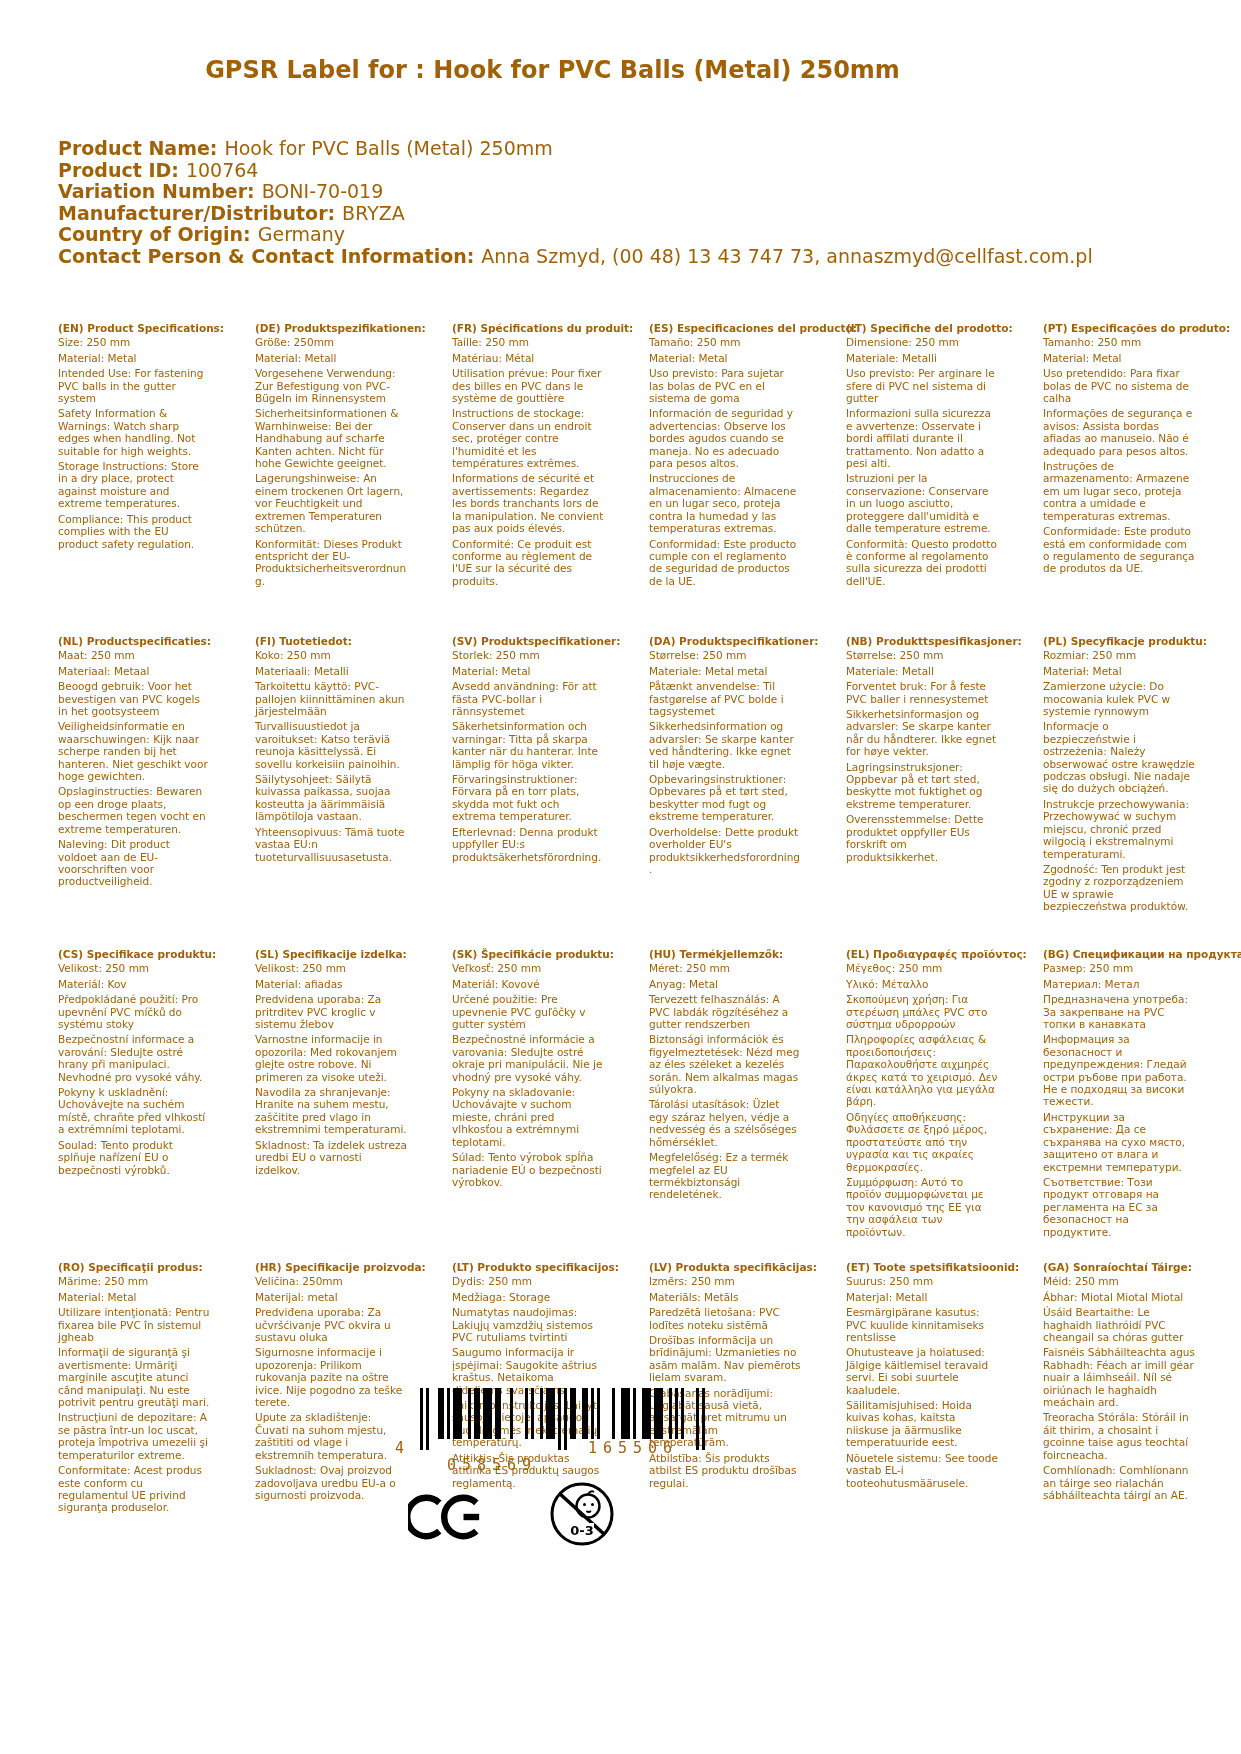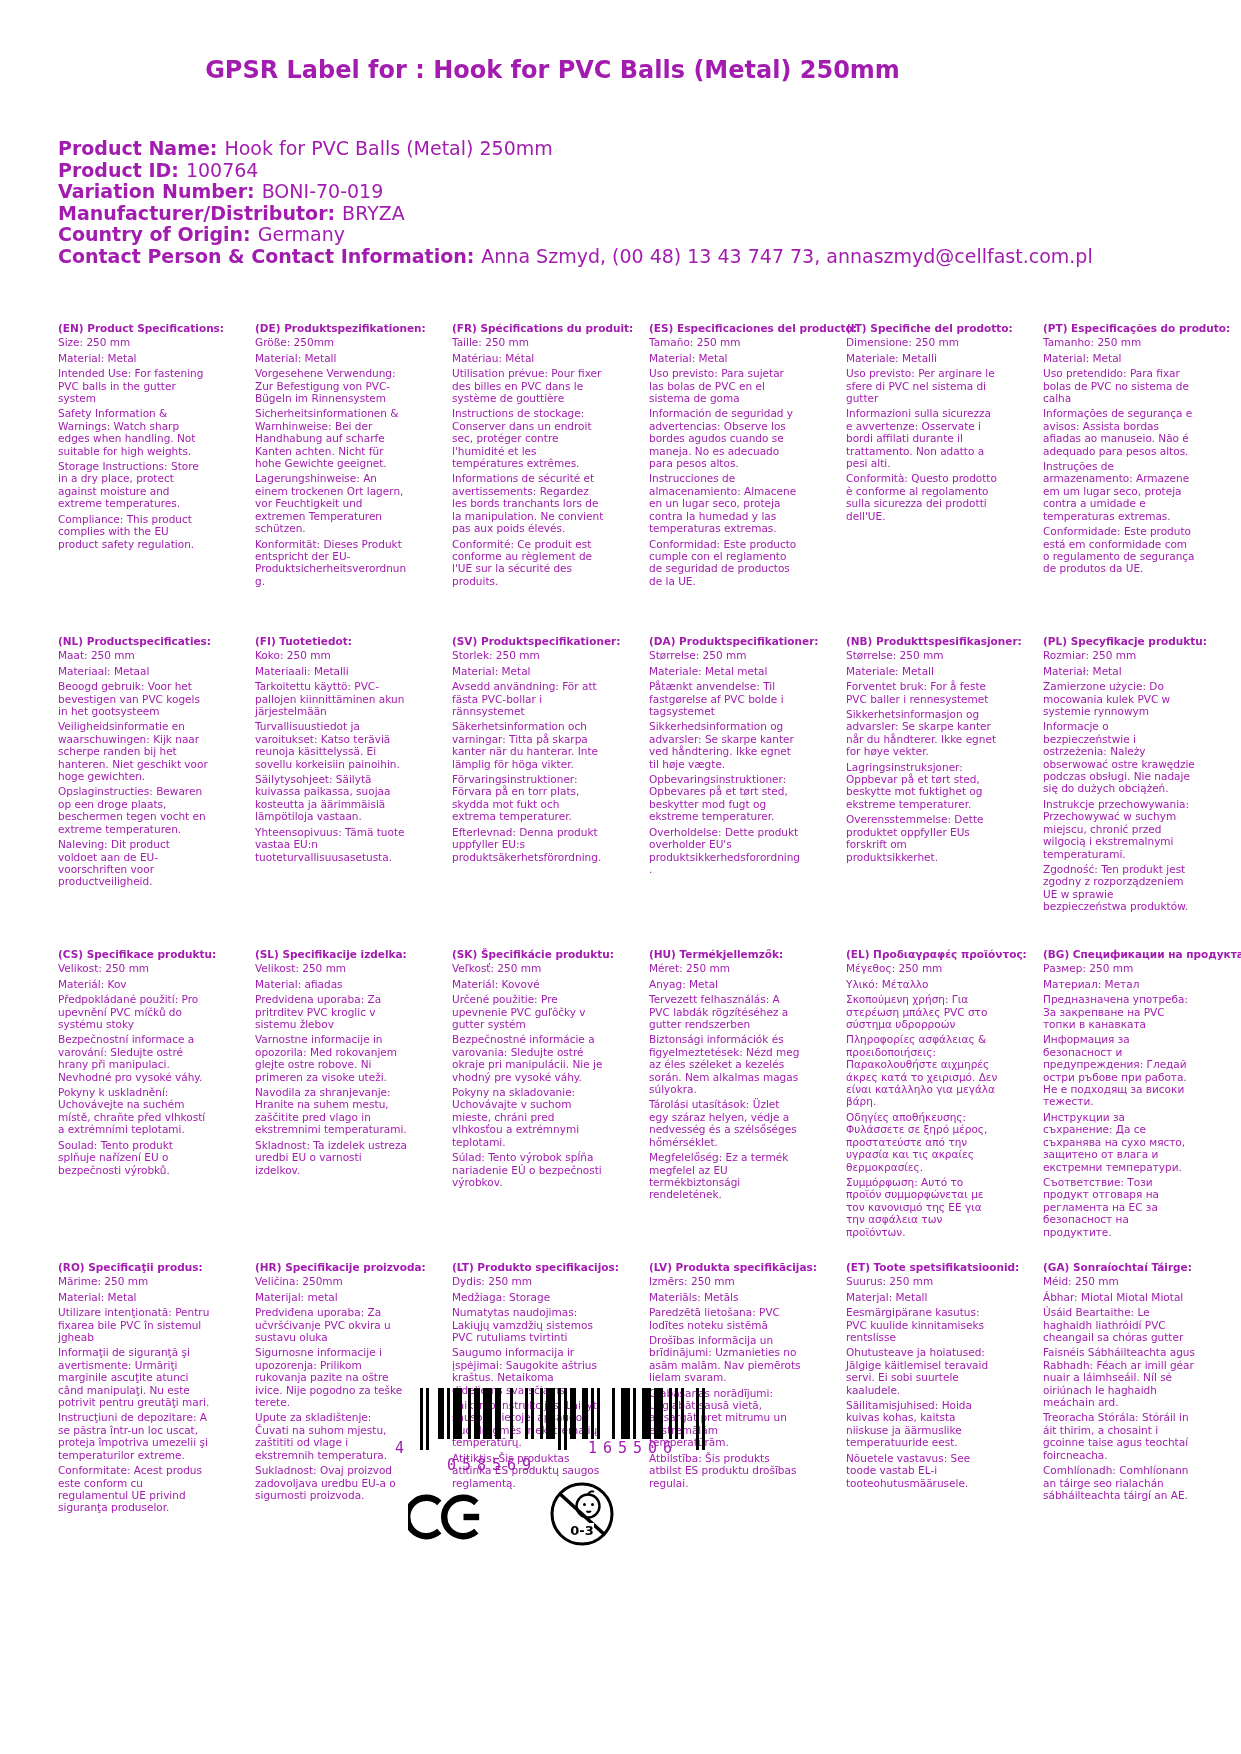--- a/index.html
+++ b/index.html
@@ -1,18 +1,18 @@
 <!DOCTYPE html>
 <html><head>
 <meta charset="utf-8">
 <style>
   html,body { margin:0; padding:0; background:#ffffff; }
   .page {
     position:relative; width:1241px; height:1754px; background:#ffffff;
-    color:#a21caf; font-family:"DejaVu Sans", sans-serif; overflow:hidden;
+    color:#a16207; font-family:"DejaVu Sans", sans-serif; overflow:hidden;
   }
   .title {
     position:absolute; top:56px; left:0; width:1105px; text-align:center;
     font-size:24px; font-weight:bold; letter-spacing:0;
   }
   .info { position:absolute; left:58px; top:138px; font-size:19px; line-height:21.5px; }
   .info-row .lbl { font-weight:bold; }
   .info-row .val { margin-left:7px; }
 
   .lang-grid {
@@ -98,20 +98,21 @@
         <p>Información de seguridad y advertencias: Observe los bordes agudos cuando se maneja. No es adecuado para pesos altos.</p>
         <p>Instrucciones de almacenamiento: Almacene en un lugar seco, proteja contra la humedad y las temperaturas extremas.</p>
         <p>Conformidad: Este producto cumple con el reglamento de seguridad de productos de la UE.</p>
       </div>
       <div class="lang-block">
         <h3>(IT) Specifiche del prodotto:</h3>
         <p>Dimensione: 250 mm</p>
         <p>Materiale: Metalli</p>
         <p>Uso previsto: Per arginare le sfere di PVC nel sistema di gutter</p>
         <p>Informazioni sulla sicurezza e avvertenze: Osservate i bordi affilati durante il trattamento. Non adatto a pesi alti.</p>
+        <p>Istruzioni per la conservazione: Conservare in un luogo asciutto, proteggere dall'umidità e dalle temperature estreme.</p>
         <p>Conformità: Questo prodotto è conforme al regolamento sulla sicurezza dei prodotti dell'UE.</p>
       </div>
       <div class="lang-block">
         <h3>(PT) Especificações do produto:</h3>
         <p>Tamanho: 250 mm</p>
         <p>Material: Metal</p>
         <p>Uso pretendido: Para fixar bolas de PVC no sistema de calha</p>
         <p>Informações de segurança e avisos: Assista bordas afiadas ao manuseio. Não é adequado para pesos altos.</p>
         <p>Instruções de armazenamento: Armazene em um lugar seco, proteja contra a umidade e temperaturas extremas.</p>
         <p>Conformidade: Este produto está em conformidade com o regulamento de segurança de produtos da UE.</p>
@@ -260,21 +261,21 @@
         <p>Glabāšanas norādījumi: Uzglabāt sausā vietā, aizsargāt pret mitrumu un ekstremālām temperatūrām.</p>
         <p>Atbilstība: Šis produkts atbilst ES produktu drošības regulai.</p>
       </div>
       <div class="lang-block">
         <h3>(ET) Toote spetsifikatsioonid:</h3>
         <p>Suurus: 250 mm</p>
         <p>Materjal: Metall</p>
         <p>Eesmärgipärane kasutus: PVC kuulide kinnitamiseks rentslisse</p>
         <p>Ohutusteave ja hoiatused: Jälgige käitlemisel teravaid servi. Ei sobi suurtele kaaludele.</p>
         <p>Säilitamisjuhised: Hoida kuivas kohas, kaitsta niiskuse ja äärmuslike temperatuuride eest.</p>
-        <p>Nõuetele vastavus: See toode vastab EL-i tooteohutusmäärusele.</p>
+        <p>Nõuetele sistemu: See toode vastab EL-i tooteohutusmäärusele.</p>
       </div>
       <div class="lang-block">
         <h3>(GA) Sonraíochtaí Táirge:</h3>
         <p>Méid: 250 mm</p>
         <p>Ábhar: Miotal Miotal Miotal</p>
         <p>Úsáid Beartaithe: Le haghaidh liathróidí PVC cheangail sa chóras gutter</p>
         <p>Faisnéis Sábháilteachta agus Rabhadh: Féach ar imill géar nuair a láimhseáil. Níl sé oiriúnach le haghaidh meáchain ard.</p>
         <p>Treoracha Stórála: Stóráil in áit thirim, a chosaint i gcoinne taise agus teochtaí foircneacha.</p>
         <p>Comhlíonadh: Comhlíonann an táirge seo rialachán sábháilteachta táirgí an AE.</p>
       </div>

